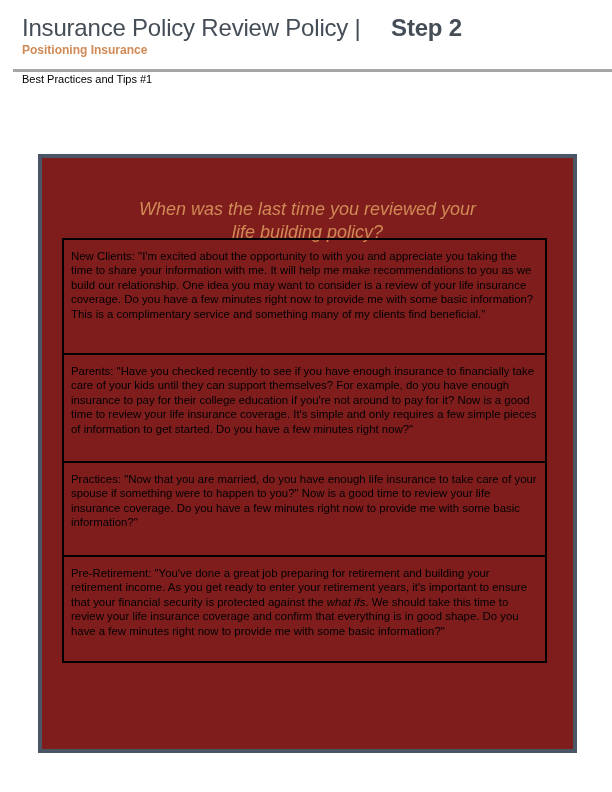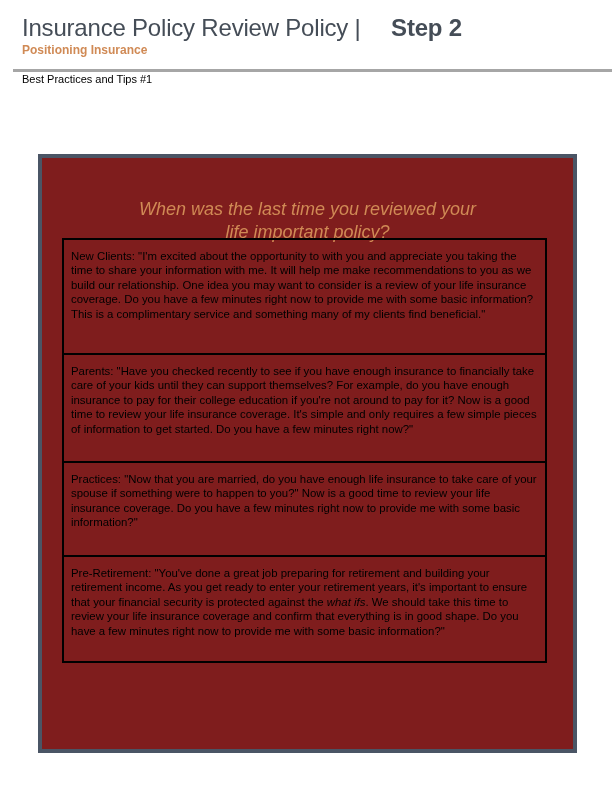--- a/index.html
+++ b/index.html
@@ -48,21 +48,21 @@
 <body>
 
 <div class="title"><span>Insurance Policy Review Policy | </span><span class="bold">Step 2</span></div>
 <div class="subtitle">Positioning Insurance</div>
 <div class="rule"></div>
 <div class="section-label">Best Practices and Tips #1</div>
 
 <div class="frame">
   <div class="question">
     <div>When was the last time you reviewed your</div>
-    <div>life important policy?</div>
+    <div>life building policy?</div>
   </div>
 </div>
 
 <div class="cards">
   <div class="card" style="height:113px;">
     <span class="lbl">New Clients:</span><span> "I'm excited about the opportunity to with you and appreciate you taking the time to share your information with me. It will help me make recommendations to you as we build our relationship. One idea you may want to consider is a review of your life insurance coverage. Do you have a few minutes right now to provide me with some basic information? This is a complimentary service and something many of my clients find beneficial."</span>
   </div>
   <div class="card" style="height:108px;">
     <span class="lbl">Parents:</span><span> "Have you checked recently to see if you have enough insurance to financially take care of your kids until they can support themselves? For example, do you have enough insurance to pay for their college education if you're not around to pay for it? Now is a good time to review your life insurance coverage. It's simple and only requires a few simple pieces of information to get started. Do you have a few minutes right now?"</span>
   </div>

